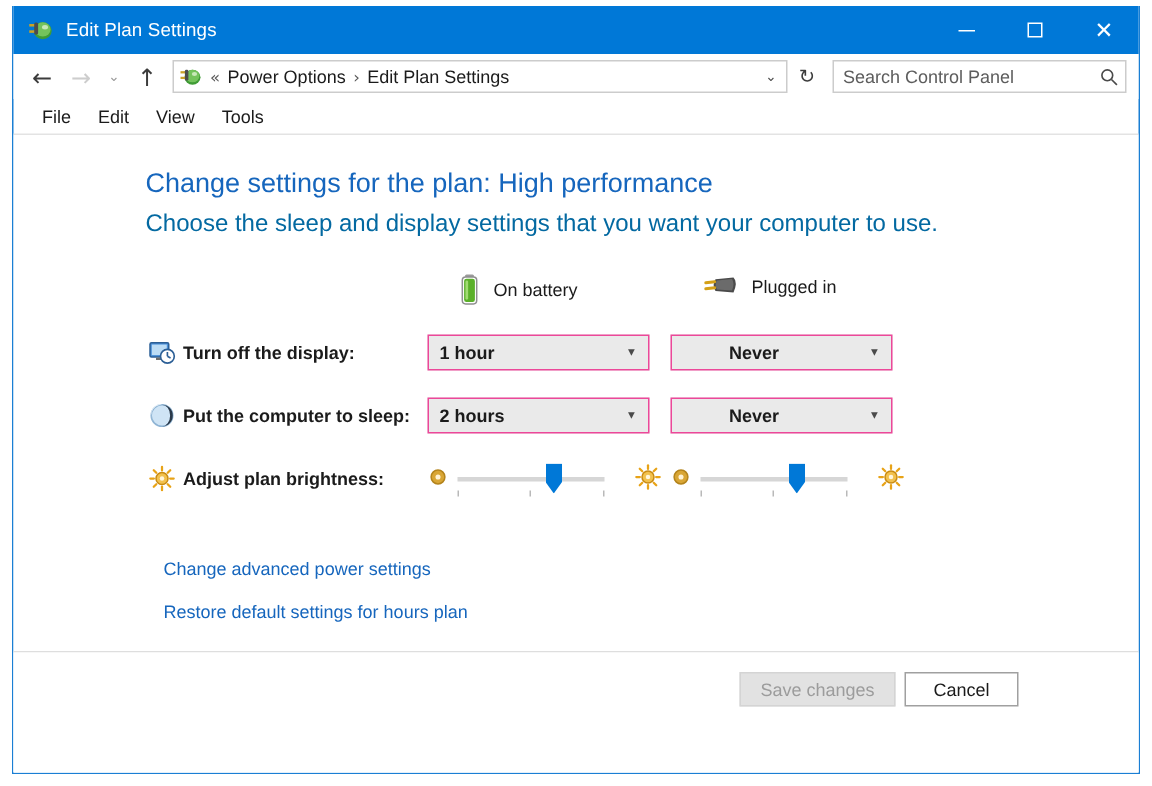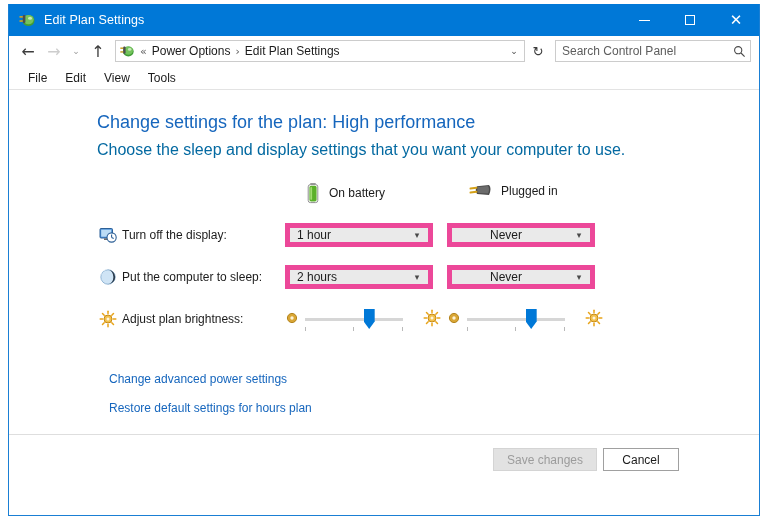--- a/index.html
+++ b/index.html
@@ -131,31 +131,31 @@
     position: absolute; left: 0; top: 92px; height: 24px; width: 100%;
   }
   .colhead {
     position: absolute; display: flex; align-items: center; gap: 8px;
   }
   #colhead-battery { left: 296px; }
   #colhead-plugged { left: 458px; }
   .colhead-label { font-size: 12px; color: #1b1b1b; }
 
   
-  .row { position: absolute; left: 0; width: 100%; height: 26px; display: flex; align-items: center; }
+  .row { position: absolute; left: 0; width: 100%; height: 26px; display: flex; align-items: center; font-weight: bold; }
   #row-display { top: 132px; }
   #row-sleep { top: 174px; }
   #row-brightness { top: 216px; }
   .row-icon { position: absolute; left: 90px; width: 18px; height: 18px; }
   .row-label { position: absolute; left: 113px; font-size: 12px; color: #1b1b1b; white-space: nowrap; }
 
   .combo {
     position: absolute; height: 24px; width: 148px;
     background: #eaeaea;
-    border: 5px solid #ec4899;
+    border: 1px solid #ec4899;
     display: flex; align-items: center;
     font-size: 12px; color: #1b1b1b;
   }
   .combo .combo-text { padding-left: 7px; }
   .combo .combo-arrow {
     margin-left: auto; width: 22px; text-align: center;
     font-size: 9px; color: #4a4a4a; font-family: "DejaVu Sans", sans-serif;
   }
   .combo-left { left: 276px; }
   .combo-right { left: 438px; padding-left: 31px; }

